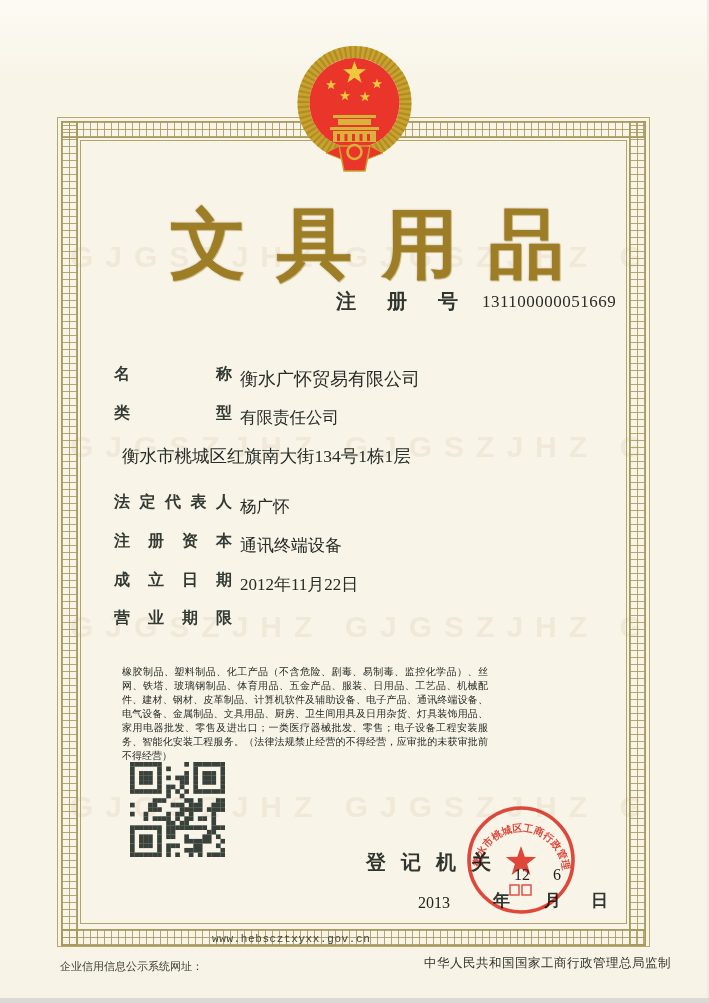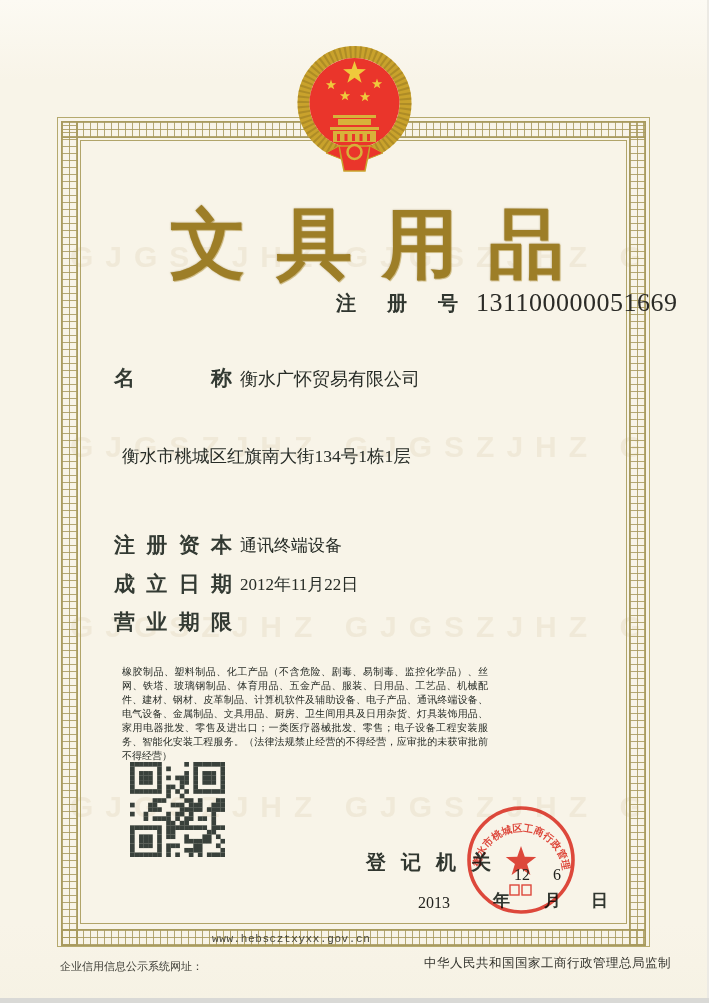--- a/index.html
+++ b/index.html
@@ -39,26 +39,26 @@
   .emblem{position:absolute;left:297px;top:40px;width:115px;height:140px;z-index:2;}
 
   
   .title{position:absolute;left:170px;top:194px;z-index:2;
     font-size:76px;font-weight:700;letter-spacing:30px;white-space:nowrap;
     color:#9d7e27;text-shadow:0 0 2px rgba(125,97,30,.55),1px 1px 0 rgba(188,156,62,.5);}
 
   
   .regline{position:absolute;left:336px;top:288px;z-index:2;display:flex;align-items:center;}
   .reglabel{font-size:20px;font-weight:700;word-spacing:26px;color:#30362f;}
-  .regnum{font-size:26px;margin-left:18px;letter-spacing:.5px;color:#2b2b27;}
+  .regnum{font-size:17px;margin-left:24px;letter-spacing:.5px;color:#2b2b27;}
 
   
   .frow{position:absolute;left:114px;width:492px;display:flex;z-index:2;}
-  .flabel{width:118px;flex:0 0 118px;font-size:21px;font-weight:700;color:#333a33;
-    text-align:justify;text-align-last:justify;line-height:1.15;}
+  .flabel{width:118px;flex:0 0 118px;font-size:16px;font-weight:700;color:#333a33;
+    text-align:justify;text-align-last:justify;line-height:1.15;font-family:Liberation Mono, monospace;}
   .fvalue{margin-left:8px;padding-top:2px;font-size:16.5px;color:#272c27;line-height:1.3;text-align:right;}
   .frow.r1 .fvalue{font-size:18px;}
   .frow.r3 .fvalue{font-size:17.5px;}
   .frow.r5 .fvalue{font-size:17px;}
   .frow.r6 .fvalue,.frow.r7 .fvalue{font-size:17px;}
   .frow.r8 .fvalue{font-size:10px;line-height:1.4;width:366px;text-align:justify;padding-top:1px;margin-top:16px;}
 
   
   .qr{position:absolute;left:130px;top:762px;width:95px;height:95px;z-index:2;}
 
@@ -134,22 +134,30 @@
 
   <div class="regline">
     <span class="reglabel">注 册 号</span>
     <span class="regnum">131100000051669</span>
   </div>
 
   <div class="frow r1" style="top:366px">
     <div class="flabel">名称</div>
     <div class="fvalue">衡水广怀贸易有限公司</div>
   </div>
+  <div class="frow r2" style="top:405px">
+    <div class="flabel">类型</div>
+    <div class="fvalue">有限责任公司</div>
+  </div>
   <div class="frow r3" style="top:443px">
     <div class="fvalue">衡水市桃城区红旗南大街134号1栋1层</div>
+  </div>
+  <div class="frow r4" style="top:494px">
+    <div class="flabel">法定代表人</div>
+    <div class="fvalue">杨广怀</div>
   </div>
   <div class="frow r5" style="top:533px">
     <div class="flabel">注册资本</div>
     <div class="fvalue">通讯终端设备</div>
   </div>
   <div class="frow r6" style="top:572px">
     <div class="flabel">成立日期</div>
     <div class="fvalue">2012年11月22日</div>
   </div>
   <div class="frow r7" style="top:610px">

